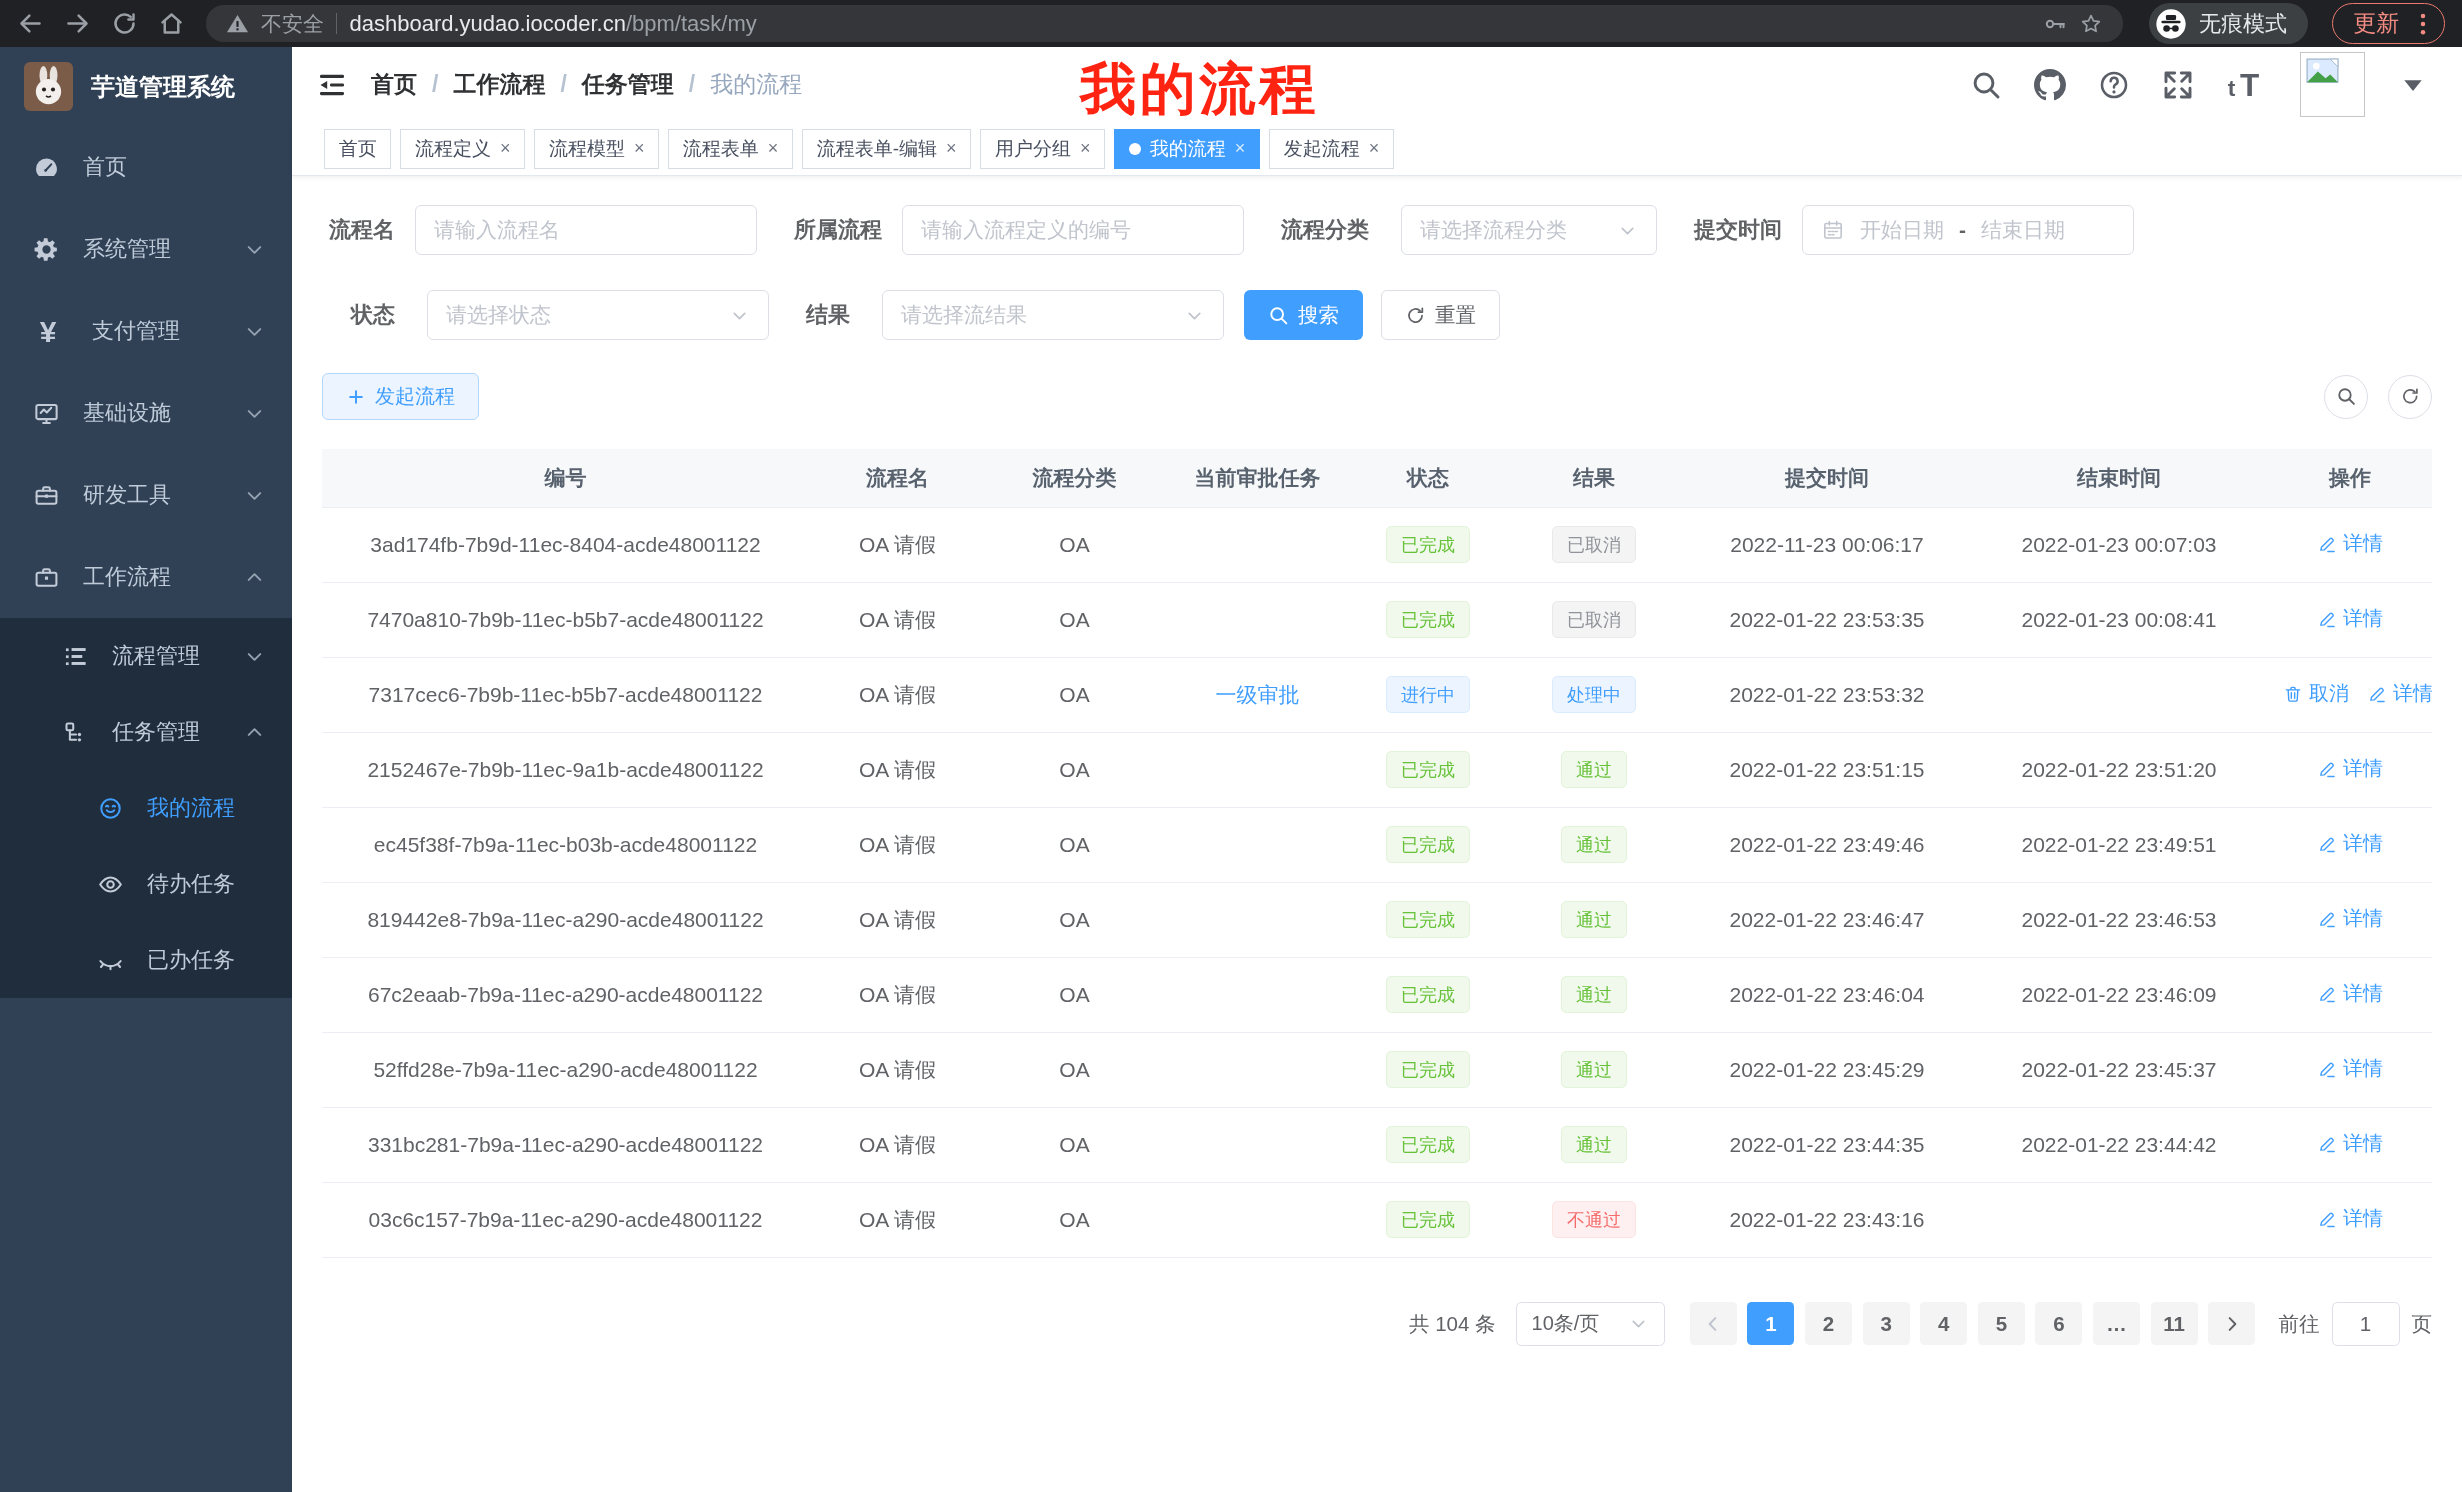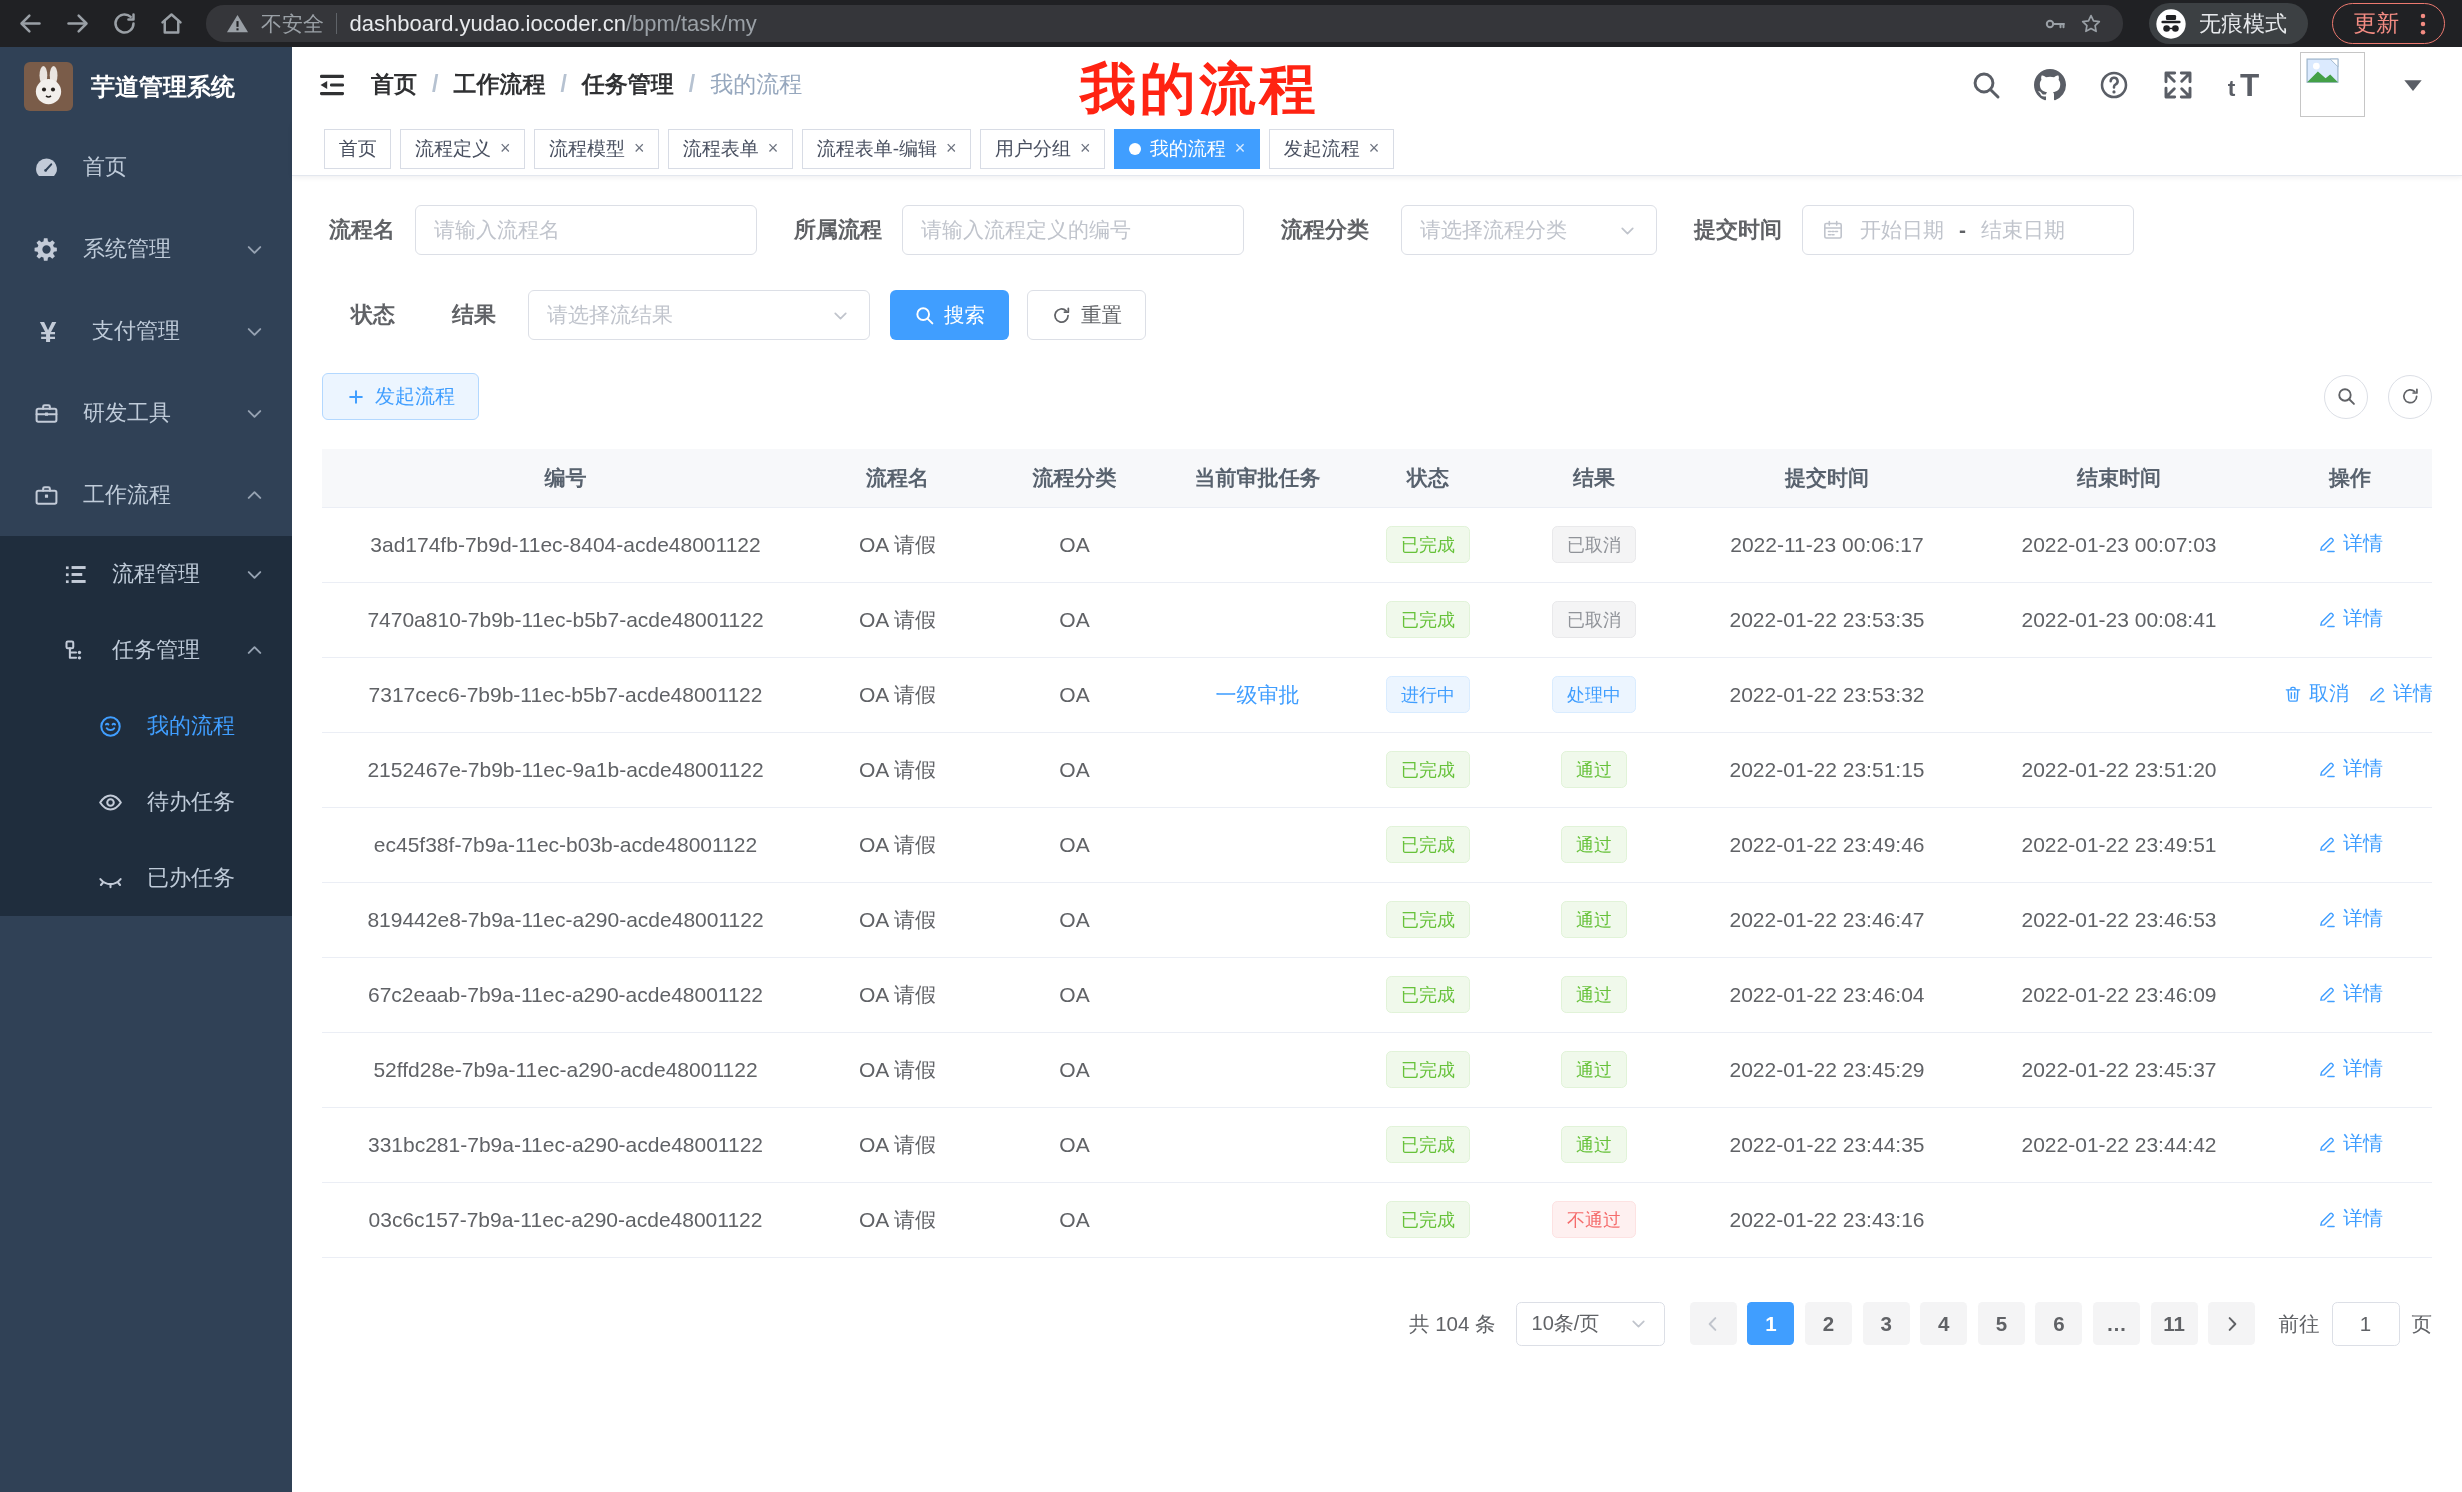--- a/index.html
+++ b/index.html
@@ -242,20 +242,35 @@
           <span>支付管理</span>
           <span class="ic arrow">
             <svg viewBox="0 0 24 24" width="1em" height="1em" fill="none" stroke="currentColor" stroke-width="2" stroke-linecap="round" stroke-linejoin="round">
               <path d="M6 9.5l6 6 6-6"></path>
             </svg>
           </span>
         </div>
         <div class="menu-item lvl1">
           <span class="ic micon">
             <svg viewBox="0 0 24 24" width="1em" height="1em" fill="none" stroke="currentColor" stroke-width="1.8" stroke-linecap="round" stroke-linejoin="round">
+              <rect x="3" y="4.5" width="18" height="12.5" rx="1.5"></rect>
+              <path d="M6.8 11.5l2.8-3 2.7 2.6 4-4.2"></path>
+              <path d="M9 20.5h6M12 17v3.5"></path>
+            </svg>
+          </span>
+          <span>基础设施</span>
+          <span class="ic arrow">
+            <svg viewBox="0 0 24 24" width="1em" height="1em" fill="none" stroke="currentColor" stroke-width="2" stroke-linecap="round" stroke-linejoin="round">
+              <path d="M6 9.5l6 6 6-6"></path>
+            </svg>
+          </span>
+        </div>
+        <div class="menu-item lvl1">
+          <span class="ic micon">
+            <svg viewBox="0 0 24 24" width="1em" height="1em" fill="none" stroke="currentColor" stroke-width="1.8" stroke-linecap="round" stroke-linejoin="round">
               <rect x="3.2" y="7.8" width="17.6" height="11.5" rx="1.5"></rect>
               <path d="M9 7.8V6a1.3 1.3 0 0 1 1.3-1.3h3.4A1.3 1.3 0 0 1 15 6v1.8"></path>
               <path d="M3.2 12.6h17.6"></path>
               <rect x="10.6" y="11" width="2.8" height="3" rx=".5" fill="currentColor" stroke="none"></rect>
             </svg>
           </span>
           <span>研发工具</span>
           <span class="ic arrow">
             <svg viewBox="0 0 24 24" width="1em" height="1em" fill="none" stroke="currentColor" stroke-width="2" stroke-linecap="round" stroke-linejoin="round">
               <path d="M6 9.5l6 6 6-6"></path>
@@ -485,20 +500,28 @@
                 </span>
               <span class="ph">开始日期</span>
               <span class="dsep">-</span>
               <span class="ph">结束日期</span>
             </div>
           </div>
         </div>
         <div class="frow" style="margin-bottom:33px">
           <div class="fgroup">
             <span class="flabel fixed">状态</span>
+            <div class="fbox sel w-sel">
+              <span class="ph">请选择状态</span>
+              <span class="ic sel-arrow">
+                  <svg viewBox="0 0 24 24" width="1em" height="1em" fill="none" stroke="currentColor" stroke-width="2" stroke-linecap="round" stroke-linejoin="round">
+                    <path d="M6 9.5l6 6 6-6"></path>
+                  </svg>
+                </span>
+            </div>
           </div>
           <div class="fgroup" style="margin-right:20px">
             <span class="flabel">结果</span>
             <div class="fbox sel w-sel">
               <span class="ph">请选择流结果</span>
               <span class="ic sel-arrow">
                   <svg viewBox="0 0 24 24" width="1em" height="1em" fill="none" stroke="currentColor" stroke-width="2" stroke-linecap="round" stroke-linejoin="round">
                     <path d="M6 9.5l6 6 6-6"></path>
                   </svg>
                 </span>

